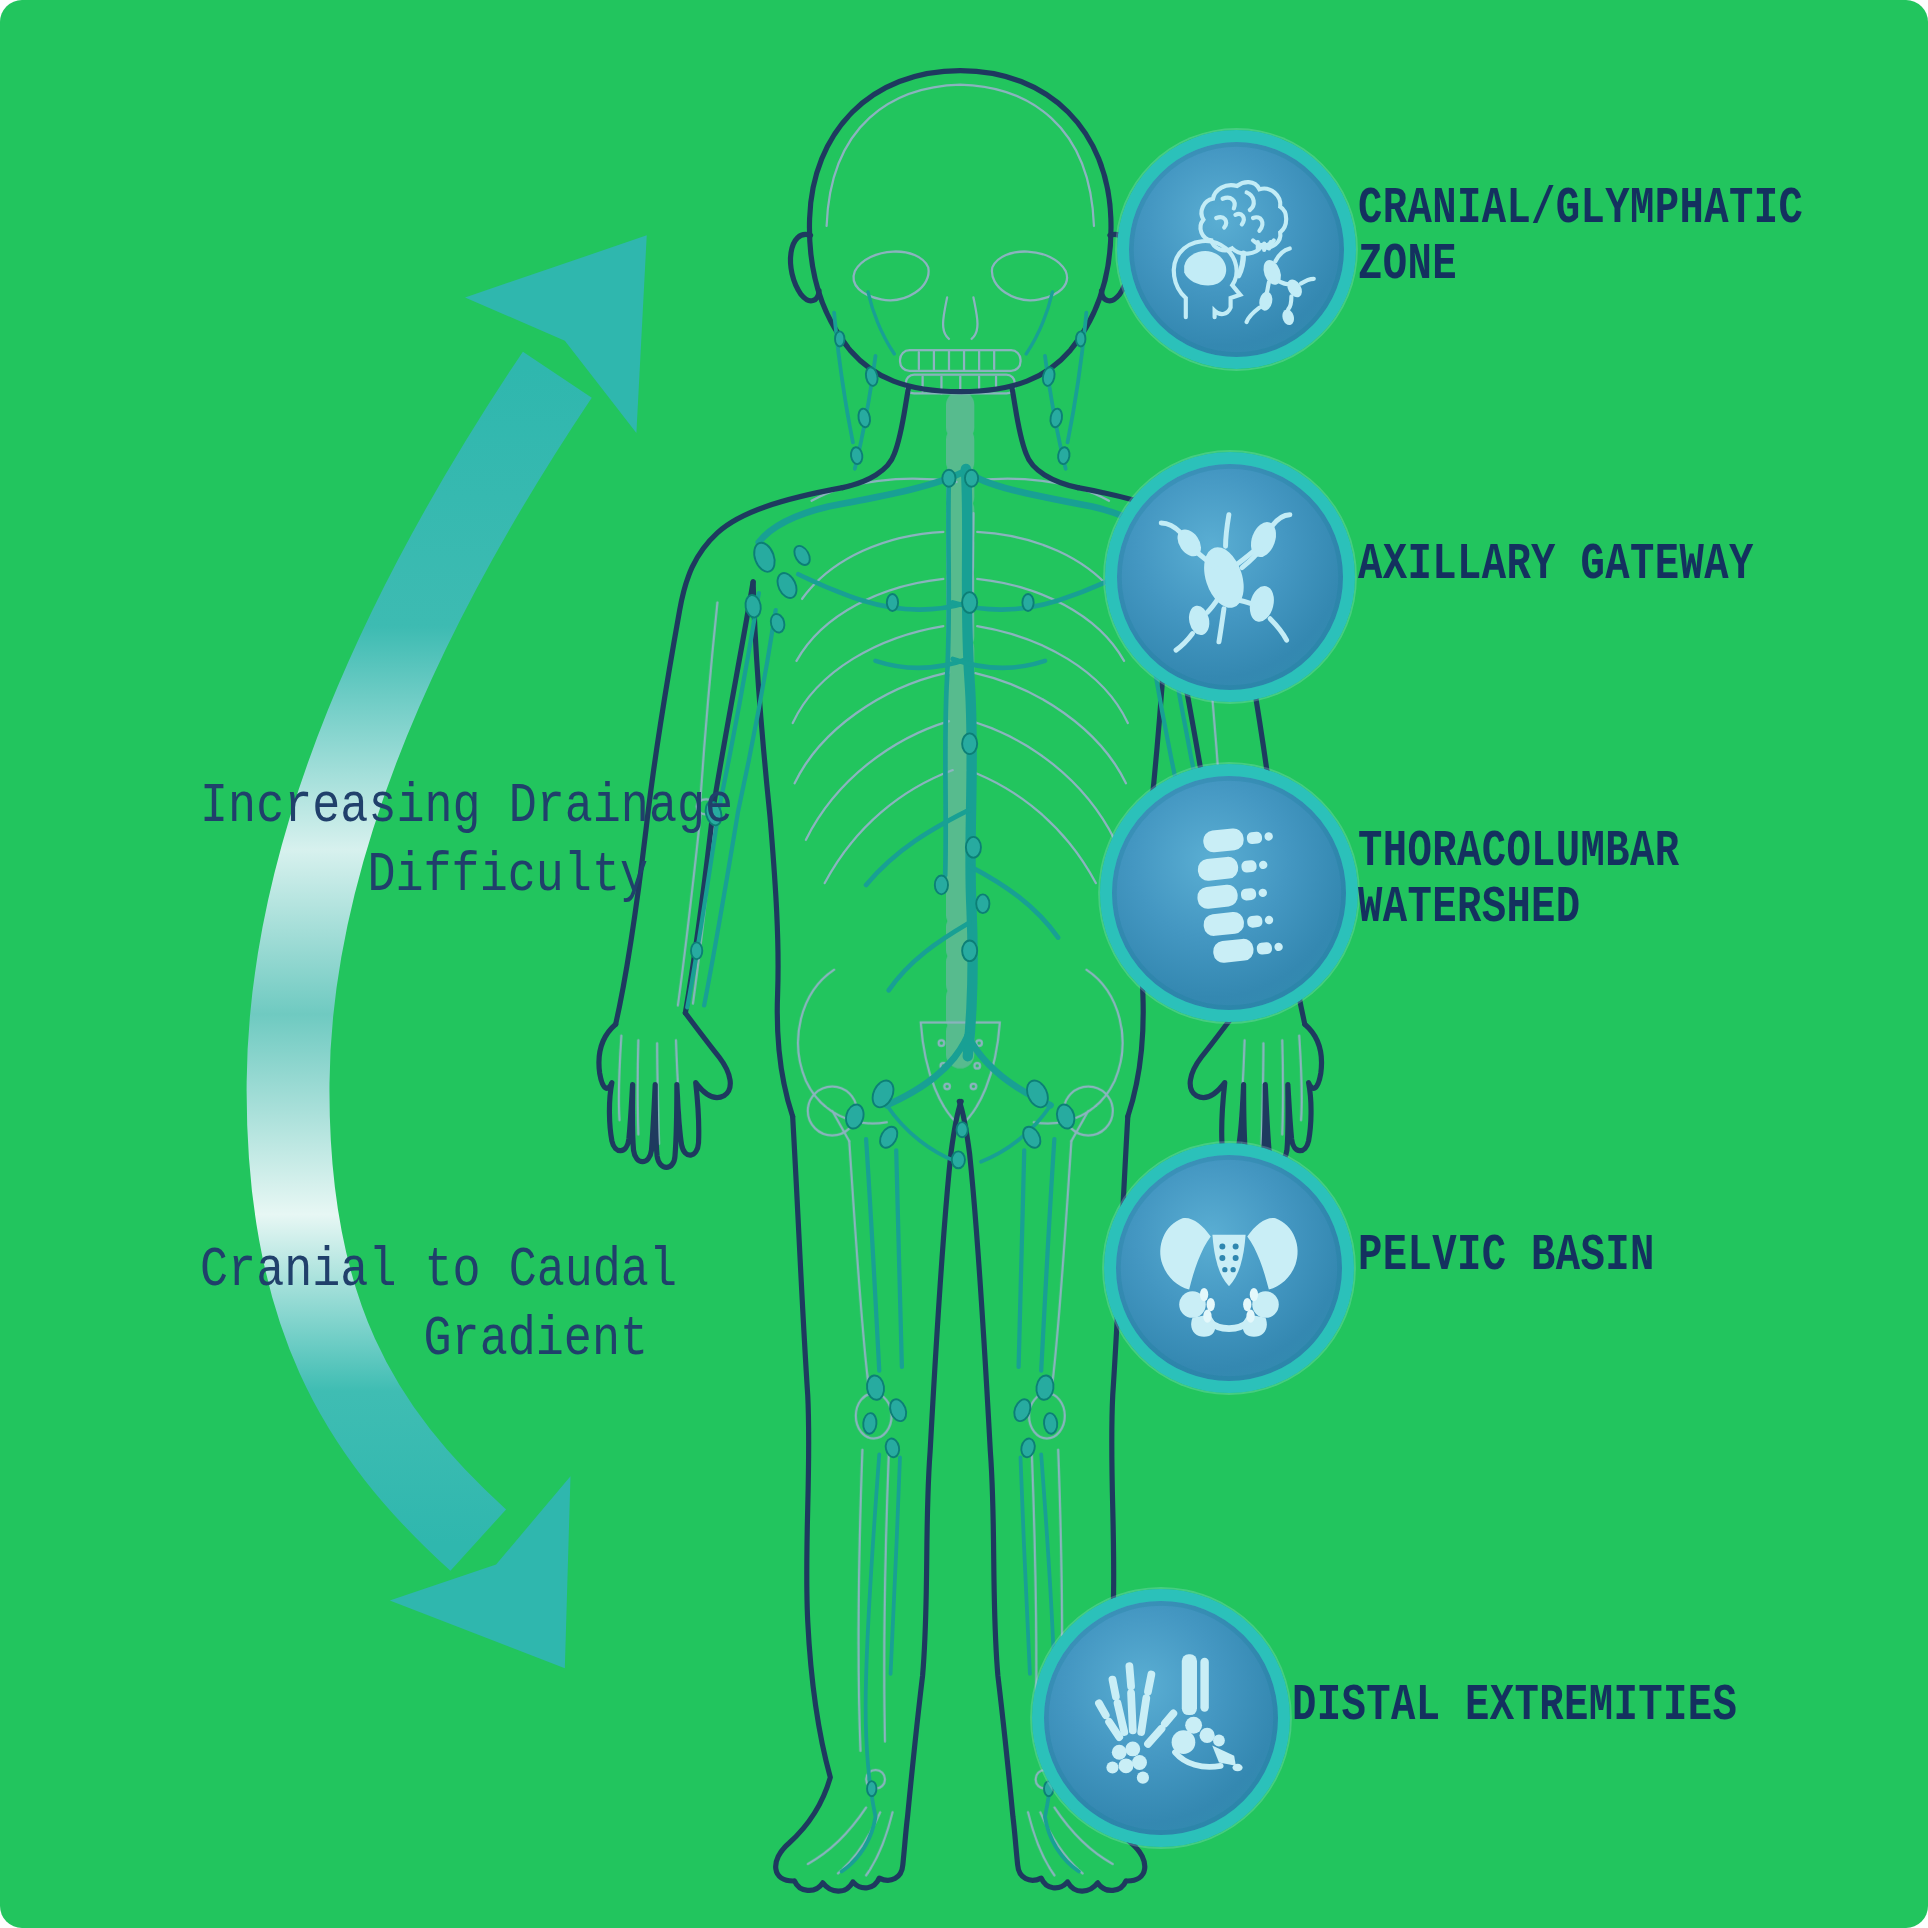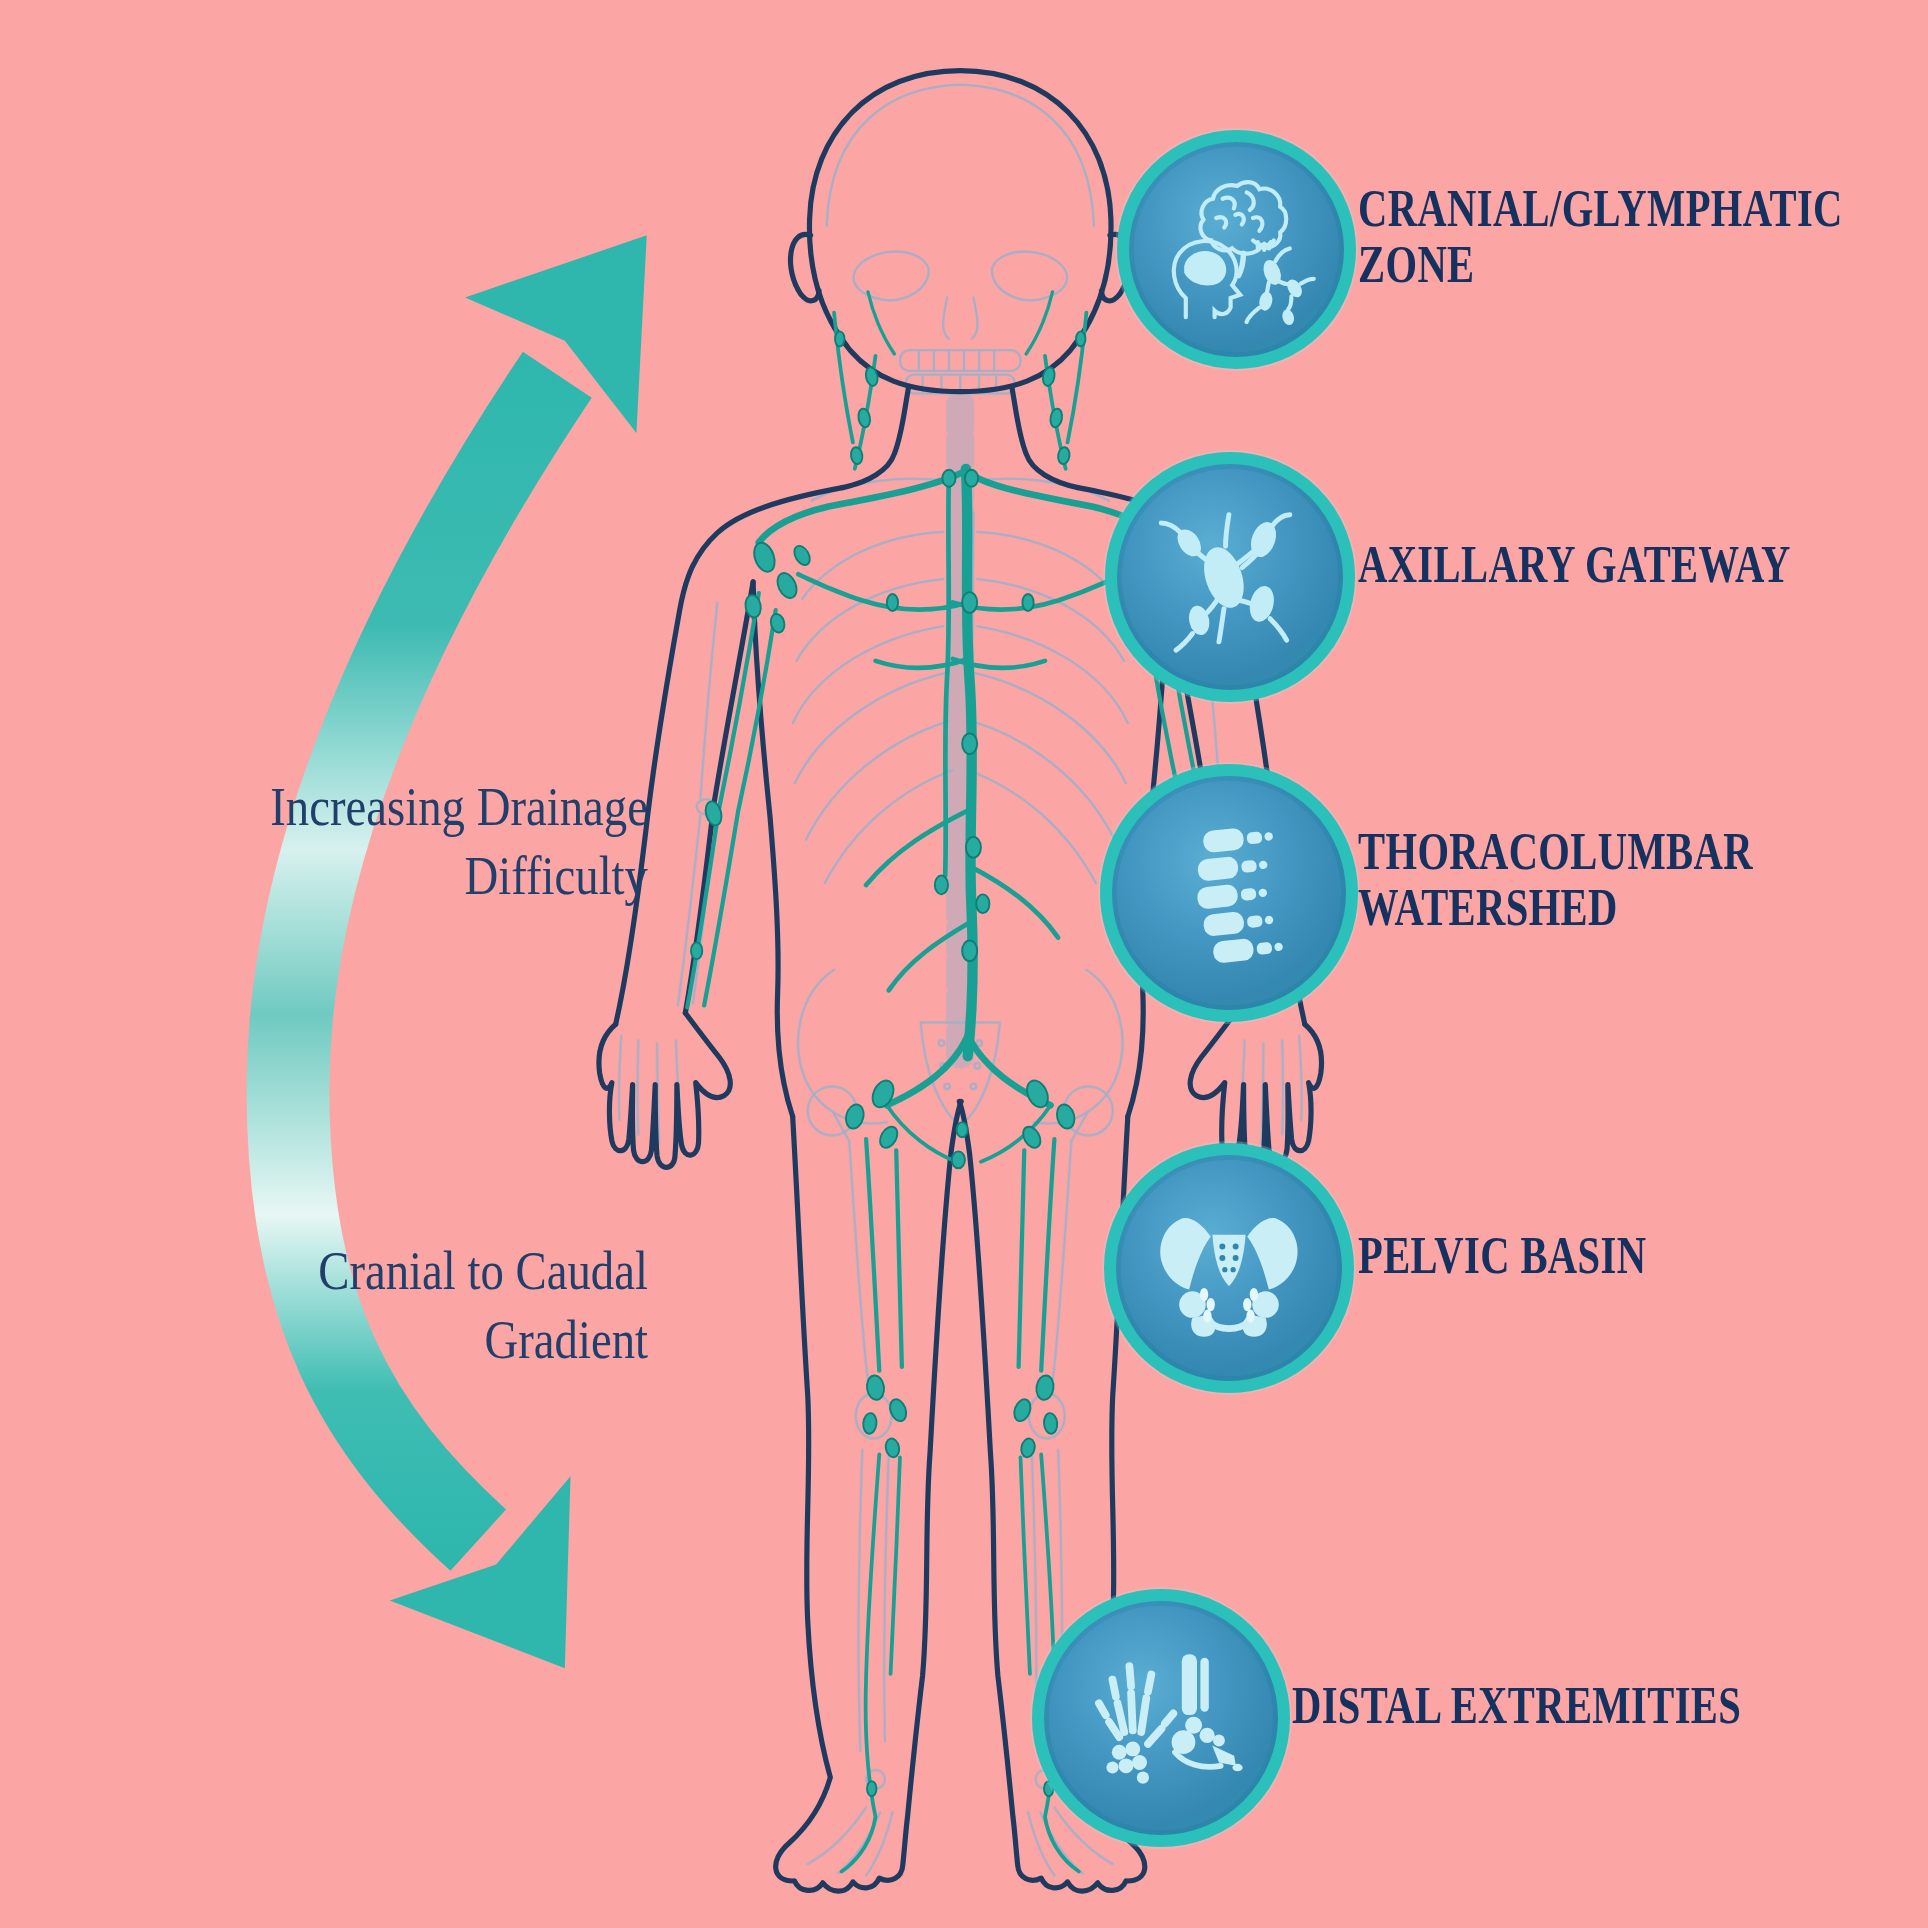--- a/index.html
+++ b/index.html
@@ -1,16 +1,16 @@
 <!DOCTYPE html>
 <html style="font-size:15px"><head>
 <meta charset="utf-8">
 <style>
   html,body{margin:0;padding:0;background:#fdfefe;width:1928px;height:1928px;overflow:hidden;}
-  .stage{position:relative;width:1928px;height:1928px;background:#fca5a5;font-family:Liberation Serif, serif;}
+  .stage{position:relative;width:1928px;height:1928px;background:#22c55e;font-family:Liberation Mono, monospace;border-radius:22px;}
   .stage svg.artwork{position:absolute;left:0;top:0;}
   
   .zone-circle{position:absolute;border-radius:50%;border:12.2px solid #2bc1ba;
     background:radial-gradient(circle at 42% 36%, #5aaed3 0%, #4497c2 38%, #3488b1 68%, #2f90ad 100%);
     box-shadow:inset 0 0 0 4.7px rgba(24,122,148,.22), 0 0 0 1.9px rgba(180,230,235,.25);
     display:flex;align-items:center;justify-content:center;}
   .zone-circle svg{display:block;}
   
   .zone-label{position:absolute;color:#14315f;font-weight:700;font-size:52px;line-height:56px;
     letter-spacing:0.5px;transform:scaleX(.78);transform-origin:left top;white-space:nowrap;}

